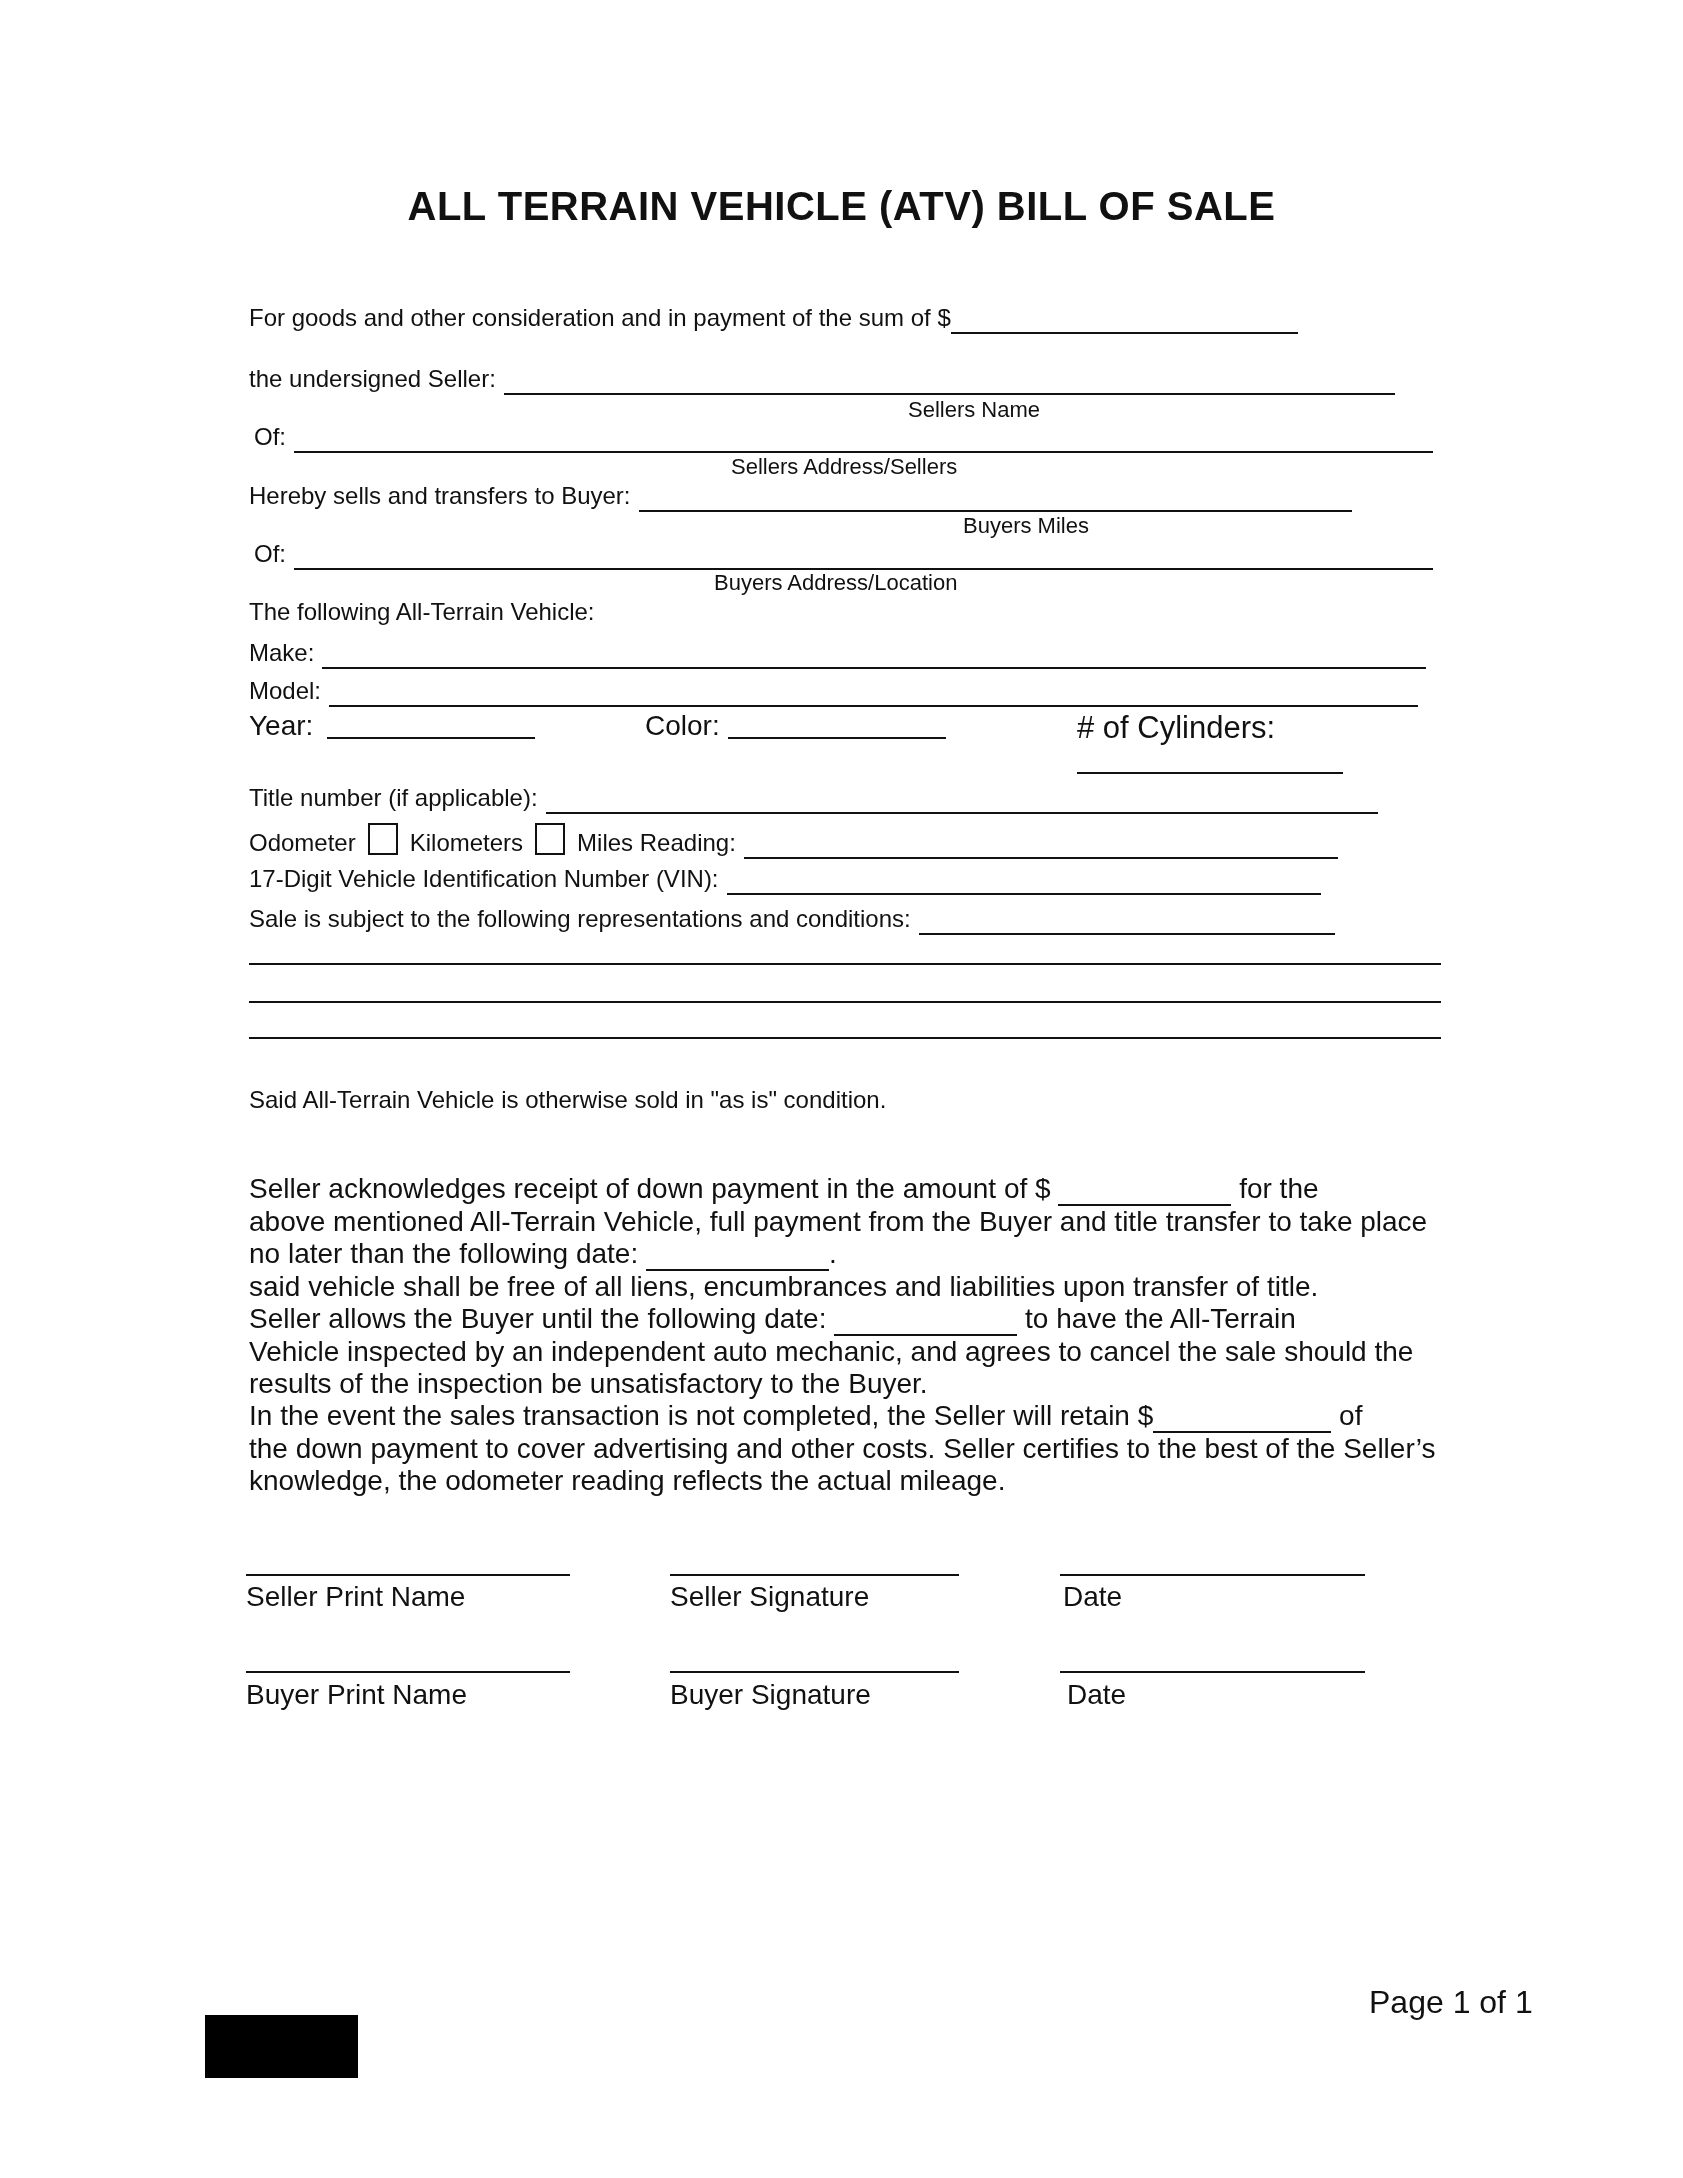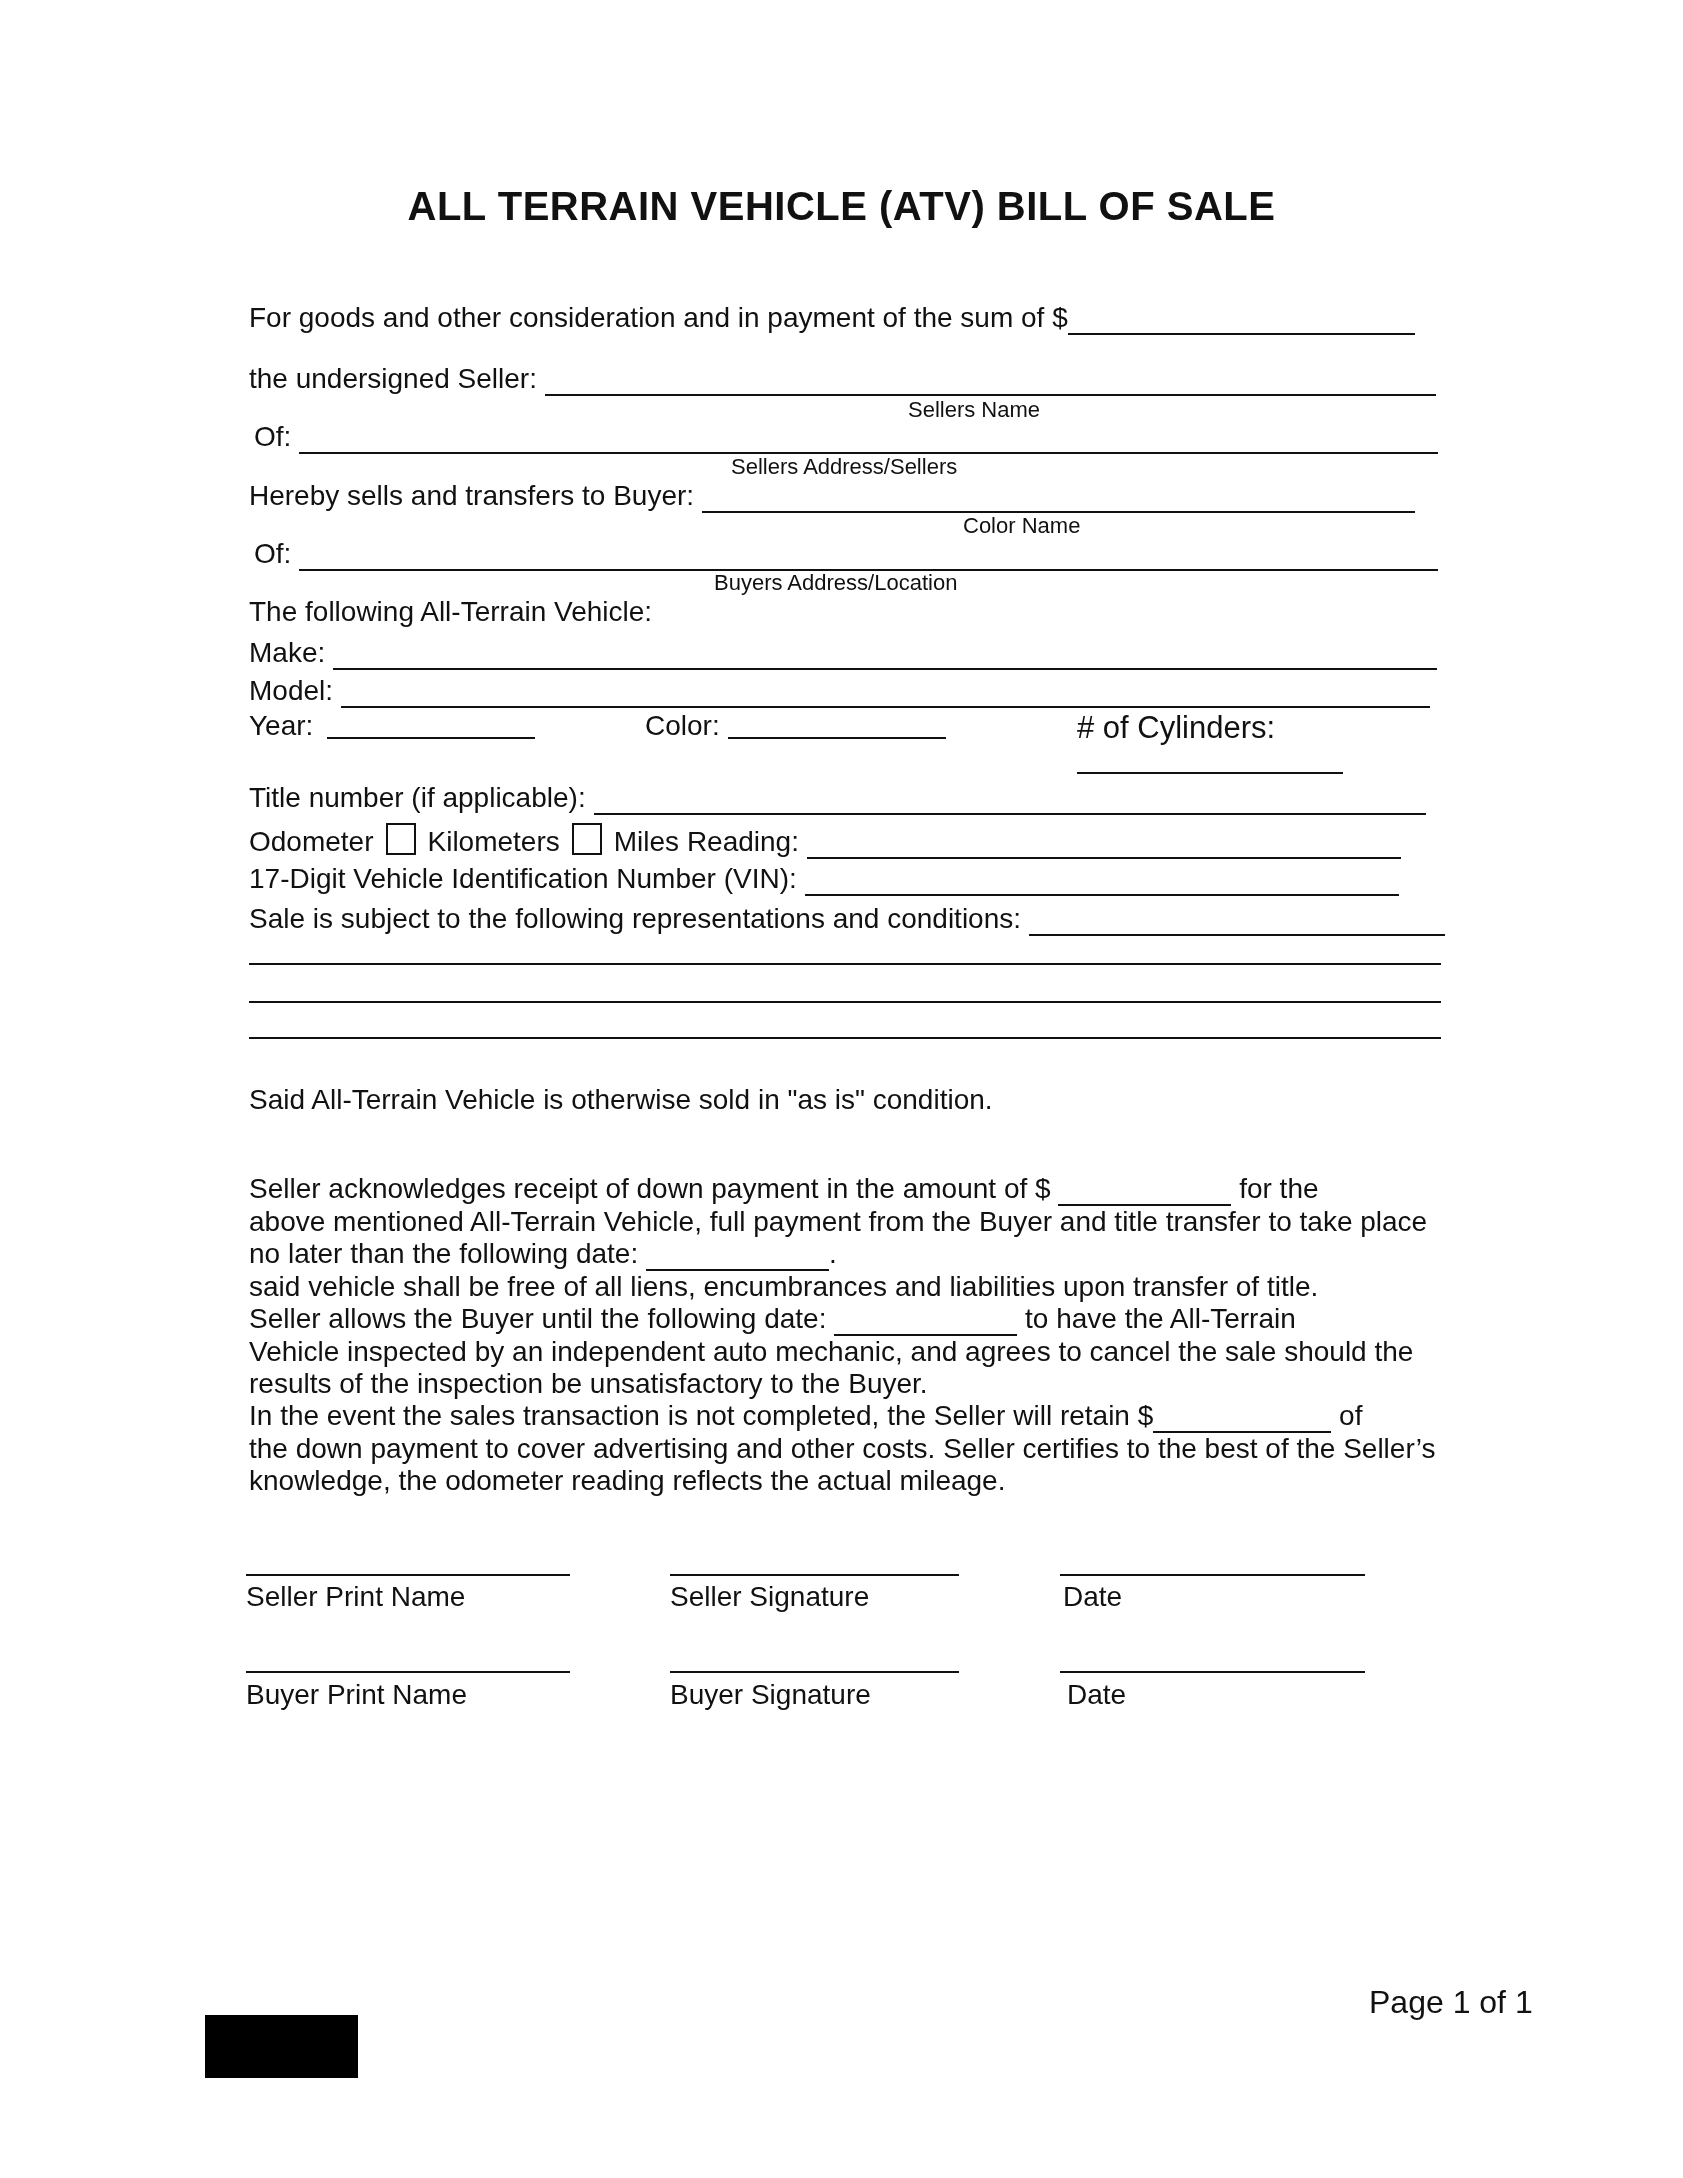--- a/index.html
+++ b/index.html
@@ -6,21 +6,21 @@
   .page{
     position:relative;
     width:1683px;height:2178px;
     background:#ffffff;
     font-family:"Liberation Sans","DejaVu Sans",sans-serif;
     color:#111;
     overflow:hidden;
   }
   .row{
     position:absolute;left:249px;
-    font-size:28px;line-height:34px;white-space:nowrap;text-align:center;
+    font-size:24px;line-height:34px;white-space:nowrap;text-align:center;
   }
   .indent{left:254px;}
   .ttl{
     position:absolute;left:0;top:184px;width:1683px;
     text-align:center;font-size:40px;font-weight:bold;letter-spacing:0.5px;
   }
   .blank{
     display:inline-block;
     border-bottom:2px solid #111;
     height:30px;vertical-align:-8px;
@@ -70,21 +70,21 @@
   <div class="small-label" style="left:908px;top:398px">Sellers Name</div>
 
   <div class="row indent" style="top:420px">
     <span>Of:</span><span class="blank gap" style="width:1139px"></span>
   </div>
   <div class="small-label" style="left:731px;top:455px">Sellers Address/Sellers</div>
 
   <div class="row" style="top:479px">
     <span>Hereby sells and transfers to Buyer:</span><span class="blank gap" style="width:713px"></span>
   </div>
-  <div class="small-label" style="left:963px;top:514px">Color Name</div>
+  <div class="small-label" style="left:963px;top:514px">Buyers Miles</div>
 
   <div class="row indent" style="top:537px">
     <span>Of:</span><span class="blank gap" style="width:1139px"></span>
   </div>
   <div class="small-label" style="left:714px;top:571px">Buyers Address/Location</div>
 
   <div class="row" style="top:595px">The following All-Terrain Vehicle:</div>
 
   <div class="row" style="top:636px">
     <span>Make:</span><span class="blank gap" style="width:1104px"></span>

